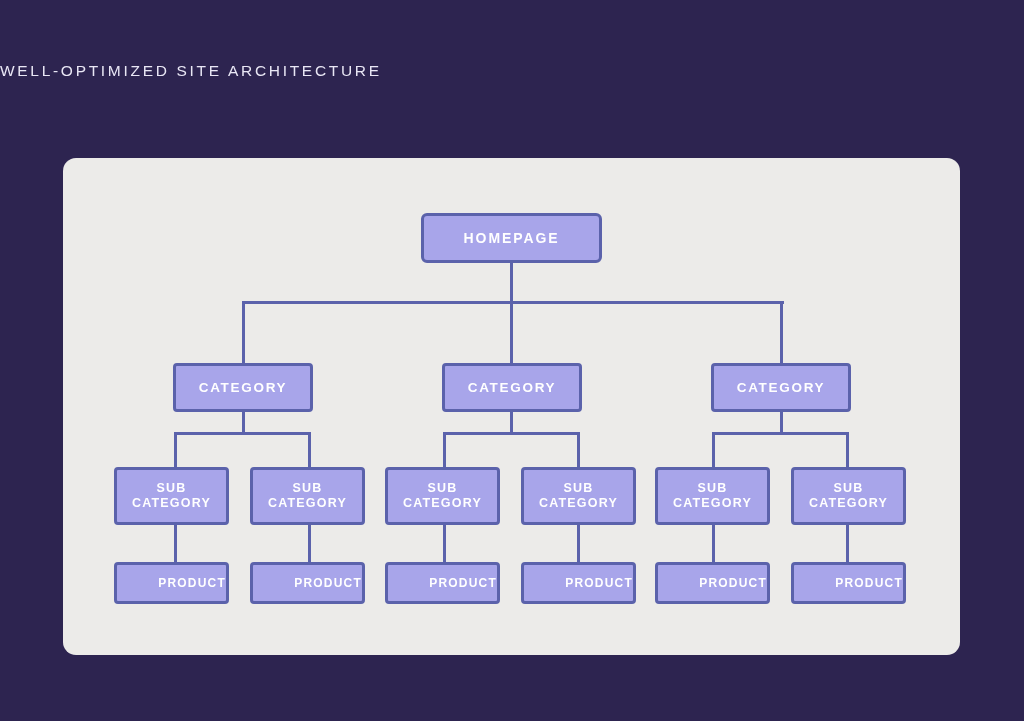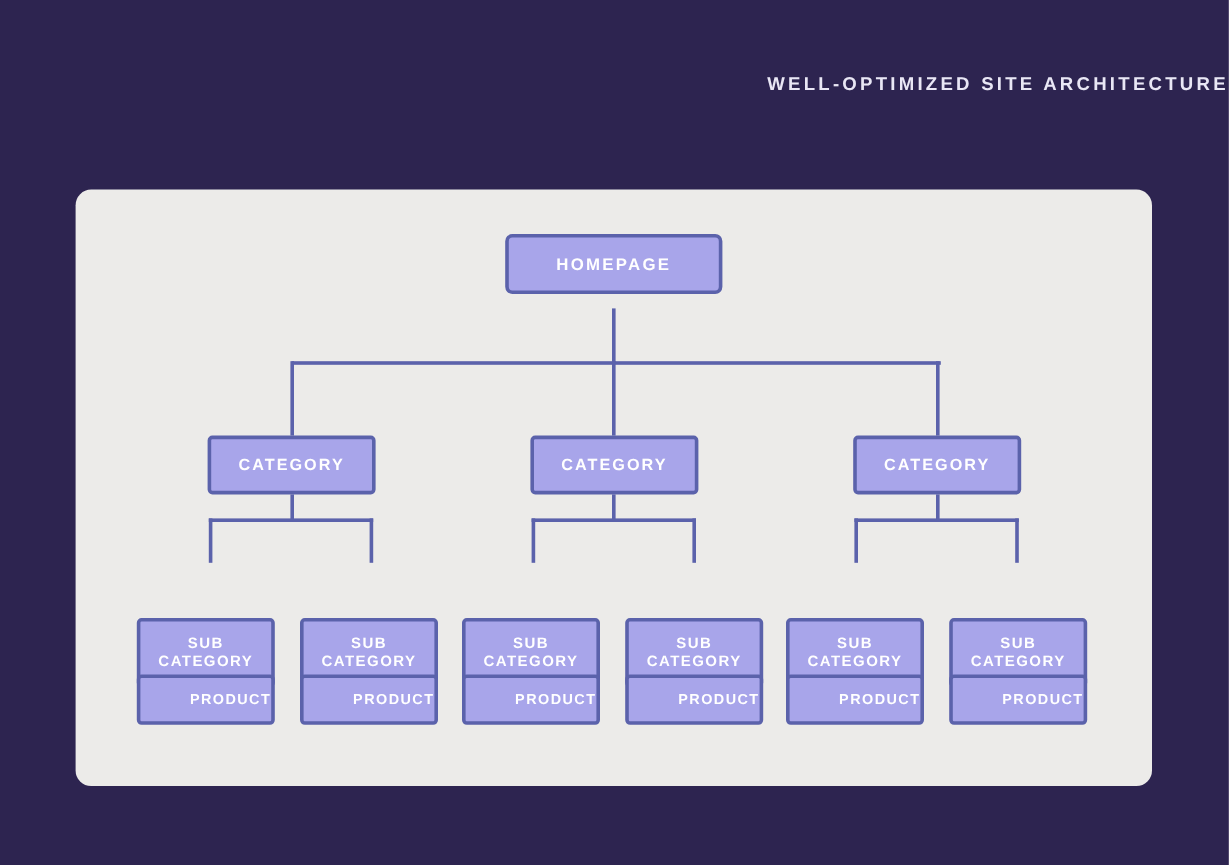--- a/index.html
+++ b/index.html
@@ -14,24 +14,24 @@
     background: #2d2450;
     font-family: "Liberation Sans", sans-serif;
     position: relative;
   }
 
   #page-title {
     position: absolute;
     top: 62px;
     left: 0;
     width: 1024px;
-    text-align: right;
+    text-align: left;
     color: #e9e7f5;
     font-size: 15.5px;
-    font-weight: 700;
+    font-weight: 400;
     letter-spacing: 2.7px;
     white-space: nowrap;
   }
 
   #diagram-panel {
     position: absolute;
     left: 63px;
     top: 158px;
     width: 897px;
     height: 497px;
@@ -78,21 +78,20 @@
     font-size: 13.5px;
     letter-spacing: 1.7px;
   }
 
   .node.subcategory {
     width: 115px;
     height: 58px;
     font-size: 12.5px;
     letter-spacing: 1.2px;
     flex-direction: column;
-    margin-top: 48px;
   }
 
   .node.product {
     width: 115px;
     height: 42px;
     font-size: 12px;
     letter-spacing: 1.2px;
     justify-content: flex-end;
   }
 
@@ -182,17 +181,17 @@
   <div class="node product" style="left:458px; top:404px;">
     <span>PRODUCT</span>
   </div>
   <div class="node product" style="left:592px; top:404px;">
     <span>PRODUCT</span>
   </div>
   <div class="node product" style="left:728px; top:404px;">
     <span>PRODUCT</span>
   </div>
 
-  <div class="node homepage" style="left:358px; top:37px;">
+  <div class="node homepage" style="left:358px; top:55px;">
     <span>HOMEPAGE</span>
   </div>
 
 </div>
 
 </body></html>

